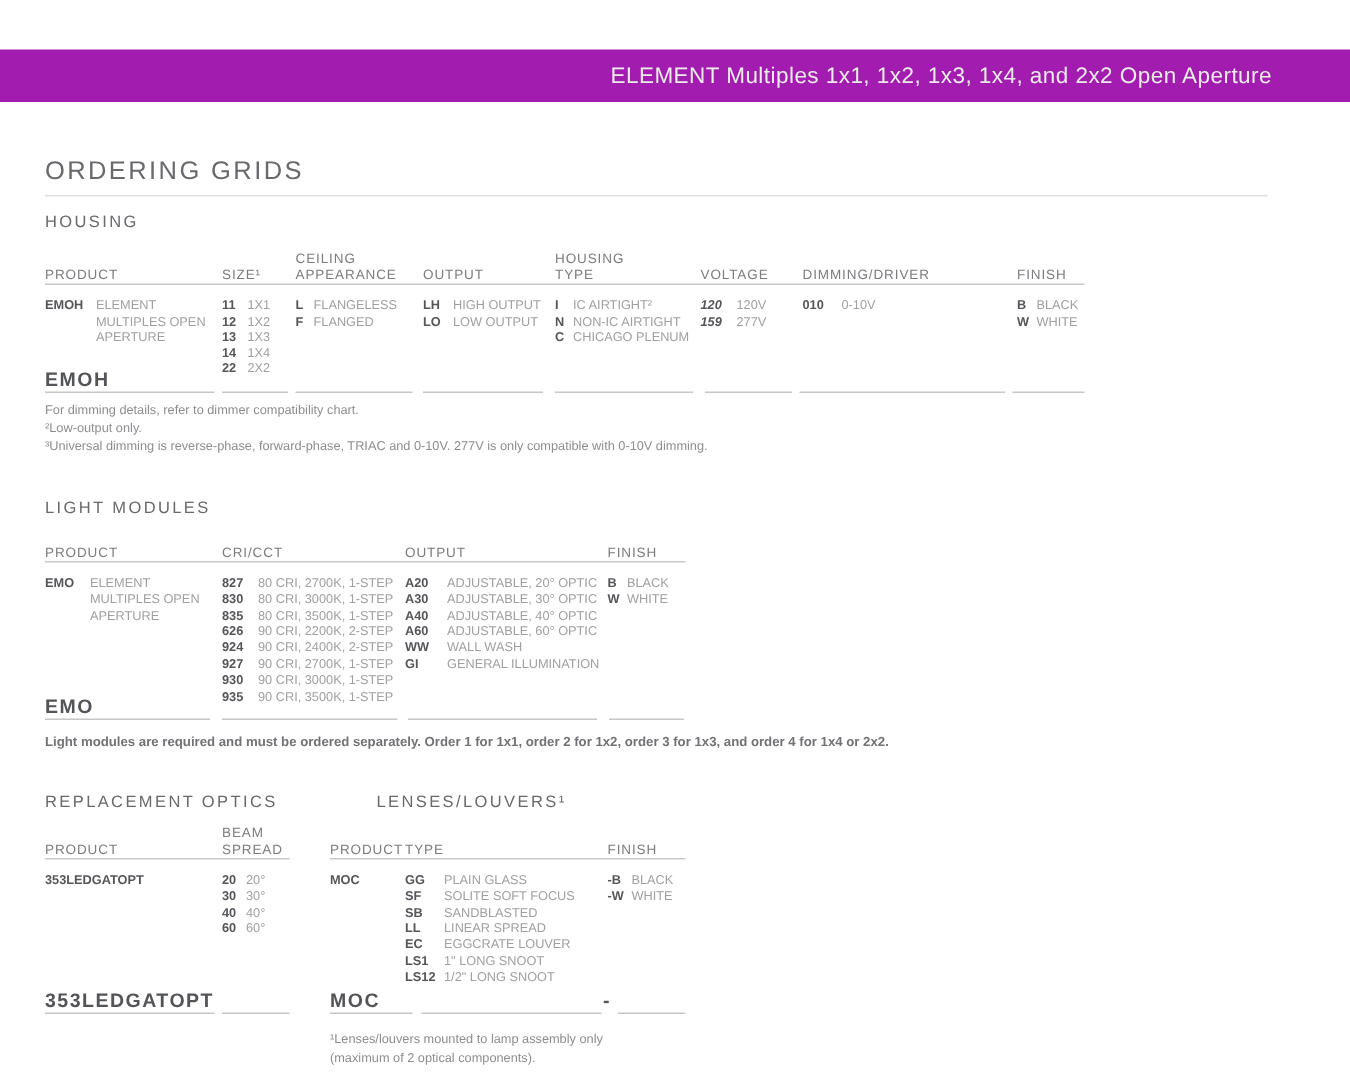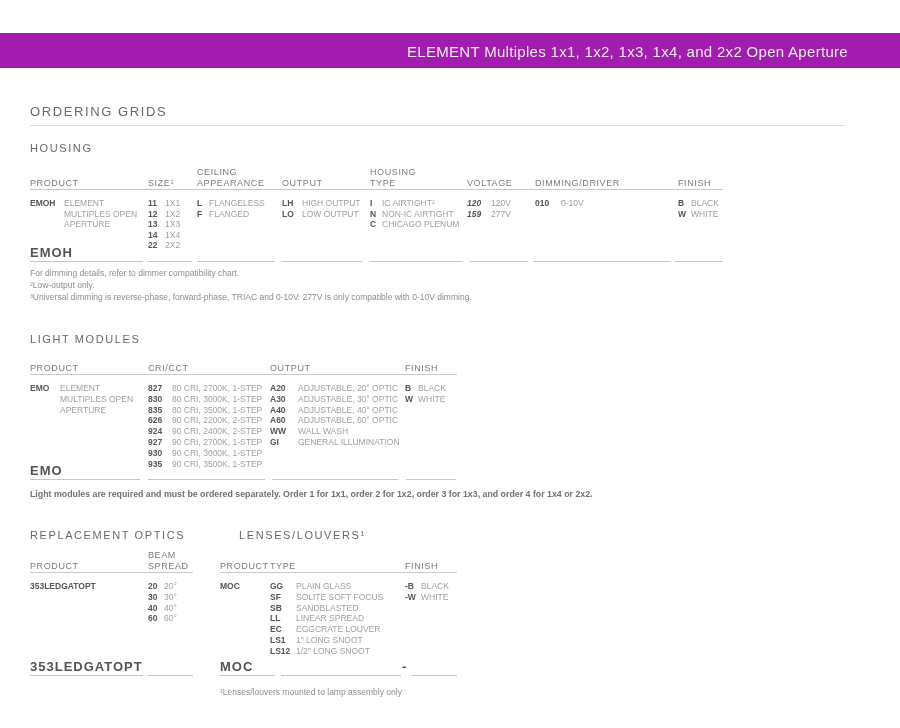--- a/index.html
+++ b/index.html
@@ -4,21 +4,21 @@
 <style>
   html,body{margin:0;padding:0;background:#fff;}
   .page{position:relative;width:900px;height:728px;background:#ffffff;overflow:hidden;
         font-family:"Liberation Sans", sans-serif; -webkit-font-smoothing:antialiased;}
   
   .topbar{position:absolute;left:0;top:33px;width:900px;height:35px;background:#a21caf;}
   .topbar .title{position:absolute;right:52px;top:50%;transform:translateY(-50%);
         color:#ebebe8;font-size:15px;letter-spacing:.3px;white-space:nowrap;}
   
   .abs{position:absolute;}
-  .big-heading{font-size:13px;letter-spacing:1.6px;color:#68696c;}
+  .big-heading{font-size:17px;letter-spacing:1.6px;color:#68696c;}
   .rule{height:1px;background:#dedede;margin-top:6px;}
   .sec-heading{font-size:11px;letter-spacing:1.6px;color:#68696c;white-space:nowrap;}
   
   .otable{position:relative;}
   .hline{position:absolute;left:0;height:1px;background:#c9c9c9;}
   .ocol{position:absolute;top:0;}
   .colhead{display:flex;align-items:flex-end;padding-bottom:4px;}
   .colhead span{font-size:9px;letter-spacing:.6px;color:#7b7c7f;line-height:11px;white-space:pre-line;}
   .entries{margin-top:5px;}
   .entry{display:flex;font-size:8.5px;line-height:10.5px;}
@@ -352,21 +352,21 @@
     <span class="order-label" style="left:0;">EMO</span>
     <div class="oseg" style="left:0;width:110px;"></div>
     <div class="oseg" style="left:118px;width:117px;"></div>
     <div class="oseg" style="left:242px;width:126px;"></div>
     <div class="oseg" style="left:376px;width:50px;"></div>
   </div>
 
   <div class="abs note-bold" style="left:30px;top:488px;width:575px;">Light modules are required and must be ordered separately. Order 1 for 1x1, order 2 for 1x2, order 3 for 1x3, and order 4 for 1x4 or 2x2.</div>
 
   <div class="abs sec-heading" style="left:30px;top:529px;">REPLACEMENT OPTICS</div>
-  <div class="abs sec-heading" style="left:220px;top:529px;padding-left:19px;">LENSES/LOUVERS¹</div>
+  <div class="abs sec-heading" style="left:232px;top:529px;padding-left:19px;">LENSES/LOUVERS¹</div>
 
   <div class="abs otable t-ro" style="left:30px;top:548px;width:163px;">
     <div class="hline"></div>
     <div>
 
     <div class="ocol col-roproduct">
         <div class="colhead">
             <span>PRODUCT</span>
           </div>
         <div class="entries">
@@ -483,15 +483,16 @@
     <div class="oseg" style="left:0;width:113px;"></div>
     <div class="oseg" style="left:118px;width:45px;"></div>
     <div class="oseg" style="left:190px;width:55px;"></div>
     <div class="oseg" style="left:251px;width:120px;"></div>
     <div class="oseg" style="left:382px;width:45px;"></div>
   </div>
 
   <div class="abs notes-small" style="left:220px;top:686px;width:240px;">
 
   <div class="note">¹Lenses/louvers mounted to lamp assembly only</div>
+      <div class="note">(maximum of 2 optical components).</div>
     </div>
 
 </div>
 
 </body></html>

